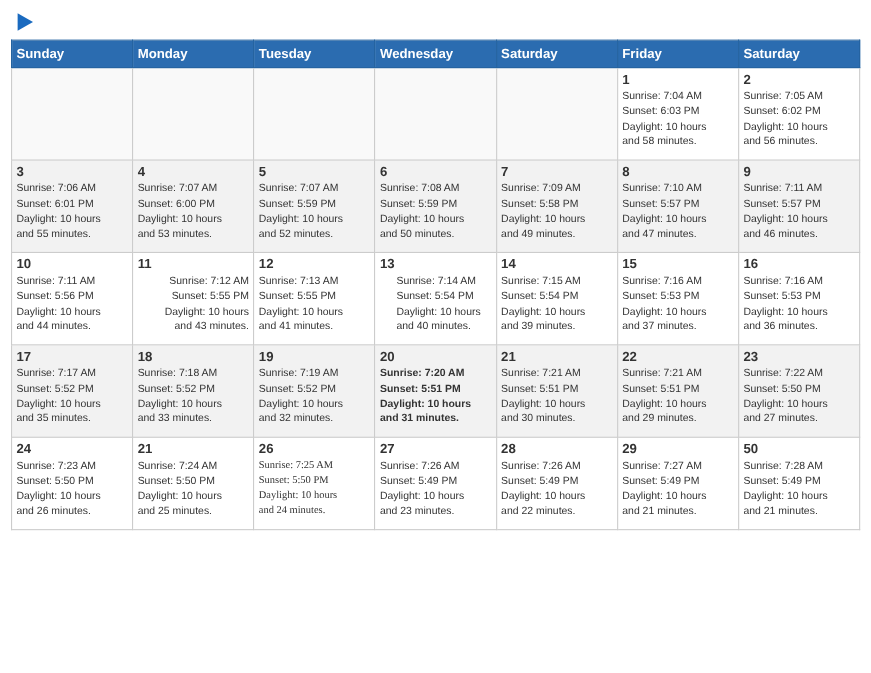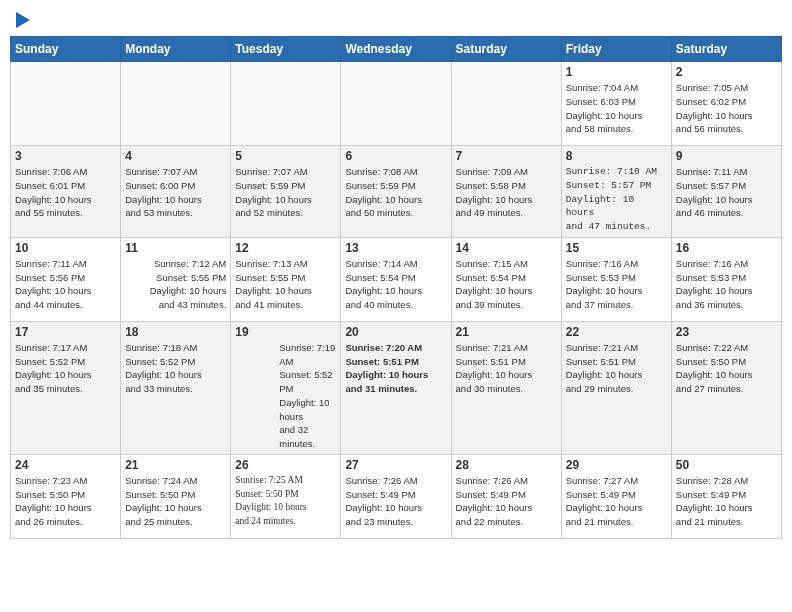--- a/index.html
+++ b/index.html
@@ -175,21 +175,21 @@
         </td>
         <td>
           <span class="day-num">7</span>
           <div class="day-info" style="white-space: pre-line;">Sunrise: 7:09 AM
 Sunset: 5:58 PM
 Daylight: 10 hours
 and 49 minutes.</div>
         </td>
         <td>
           <span class="day-num">8</span>
-          <div class="day-info" style="white-space: pre-line; font-family: Liberation Mono, monospace;">Sunrise: 7:10 AM
+          <div class="day-info" style="white-space: pre-line;">Sunrise: 7:10 AM
 Sunset: 5:57 PM
 Daylight: 10 hours
 and 47 minutes.</div>
         </td>
         <td>
           <span class="day-num">9</span>
           <div class="day-info" style="white-space: pre-line;">Sunrise: 7:11 AM
 Sunset: 5:57 PM
 Daylight: 10 hours
 and 46 minutes.</div>
@@ -212,21 +212,21 @@
         </td>
         <td>
           <span class="day-num">12</span>
           <div class="day-info" style="white-space: pre-line;">Sunrise: 7:13 AM
 Sunset: 5:55 PM
 Daylight: 10 hours
 and 41 minutes.</div>
         </td>
         <td>
           <span class="day-num">13</span>
-          <div class="day-info" style="white-space: pre-line;">Sunrise: 7:14 AM
+          <div class="day-info" style="white-space: pre-line; margin-left: 15px;">Sunrise: 7:14 AM
 Sunset: 5:54 PM
 Daylight: 10 hours
 and 40 minutes.</div>
         </td>
         <td>
           <span class="day-num">14</span>
           <div class="day-info" style="white-space: pre-line;">Sunrise: 7:15 AM
 Sunset: 5:54 PM
 Daylight: 10 hours
 and 39 minutes.</div>
@@ -256,21 +256,21 @@
         </td>
         <td>
           <span class="day-num">18</span>
           <div class="day-info" style="white-space: pre-line;">Sunrise: 7:18 AM
 Sunset: 5:52 PM
 Daylight: 10 hours
 and 33 minutes.</div>
         </td>
         <td>
           <span class="day-num">19</span>
-          <div class="day-info" style="white-space: pre-line; margin-left: 44px;">Sunrise: 7:19 AM
+          <div class="day-info" style="white-space: pre-line;">Sunrise: 7:19 AM
 Sunset: 5:52 PM
 Daylight: 10 hours
 and 32 minutes.</div>
         </td>
         <td>
           <span class="day-num">20</span>
           <div class="day-info" style="white-space: pre-line; font-weight: bold;">Sunrise: 7:20 AM
 Sunset: 5:51 PM
 Daylight: 10 hours
 and 31 minutes.</div>

